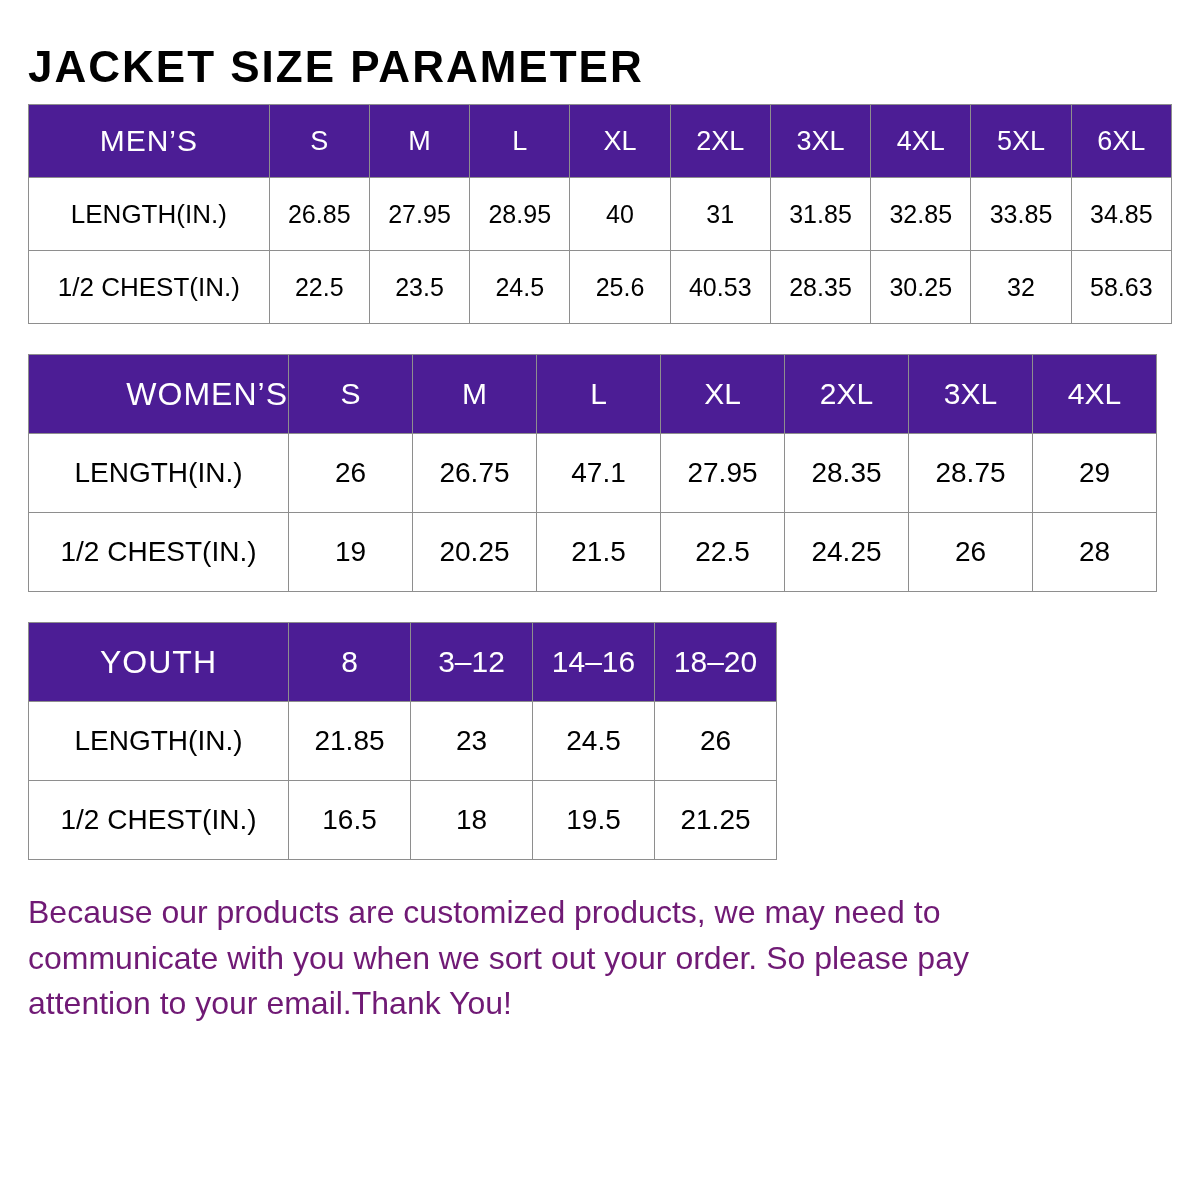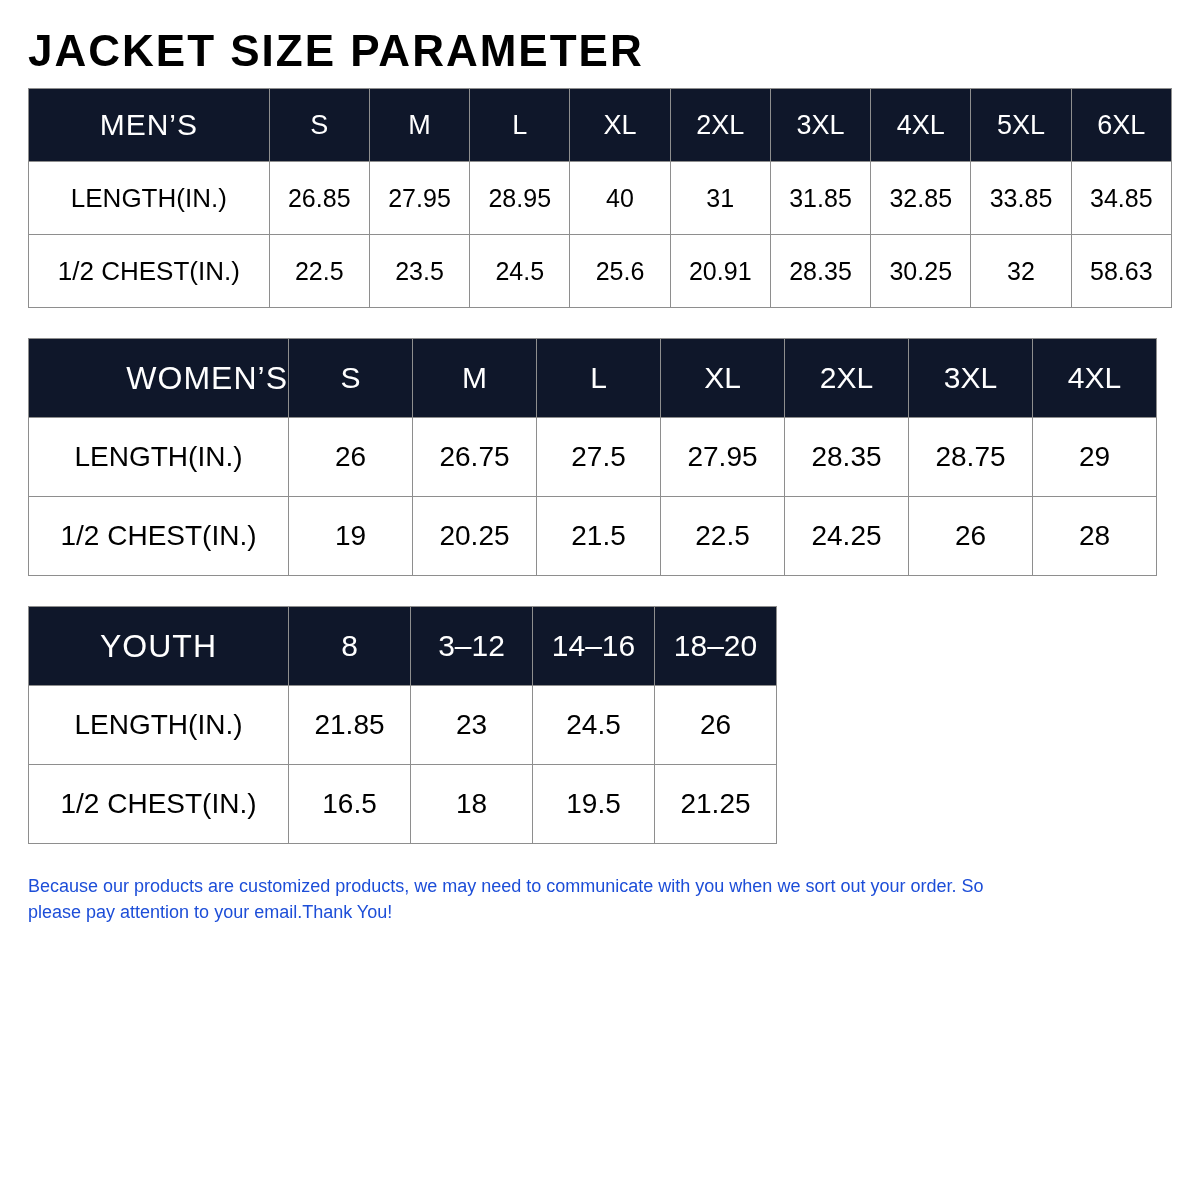--- a/index.html
+++ b/index.html
@@ -8,21 +8,21 @@
     background: #ffffff;
   }
   body {
     width: 1200px;
     height: 1200px;
     font-family: "Liberation Sans", sans-serif;
     color: #000000;
     overflow: hidden;
   }
   .page {
-    padding: 28px 28px 0 28px;
+    padding: 44px 28px 0 28px;
     box-sizing: border-box;
     width: 1068px;
     height: 1200px;
   }
   .title {
     font-size: 44px;
     font-weight: bold;
     letter-spacing: 2px;
     margin: 0 0 14px 0;
     line-height: 1.05;
@@ -40,21 +40,21 @@
     margin-bottom: 30px;
   }
   table td, table th {
     border: 1px solid #8e8e8e;
     text-align: center;
     font-weight: normal;
     padding: 0;
     vertical-align: middle;
   }
   .hdr-row td {
-    background: #0f172a;
+    background: #4c1d95;
     color: #ffffff;
   }
   
   #men-table { width: 1144px; }
   #men-table .hdr-row td { height: 72px; font-size: 27px; }
   #men-table td { height: 72px; font-size: 25px; }
   #men-table .rowlabel { font-size: 26px; }
   #men-table .hdr-row .rowlabel { font-size: 30px; letter-spacing: 1px; }
 
   
@@ -65,22 +65,22 @@
   #women-table .rowlabel { font-size: 28px; }
 
   
   #youth-table { width: 748px; }
   #youth-table .hdr-row td { height: 78px; font-size: 30px; }
   #youth-table td { height: 78px; font-size: 28px; }
   #youth-table .hdr-row .rowlabel { font-size: 32px; letter-spacing: 1px; }
   #youth-table .rowlabel { font-size: 28px; }
 
   .footer-note-1 {
-    color: #1d4ed8;
-    font-size: 18px;
+    color: #701a75;
+    font-size: 32px;
     line-height: 1.42;
     margin: 8px 0 21px 0;
   }
   .footer-note-2 {
     color: #ee1c25;
     font-size: 25px;
     line-height: 1.3;
     margin: 0;
   }
 </style>
@@ -129,21 +129,21 @@
         <td>32.85</td>
         <td>33.85</td>
         <td>34.85</td>
       </tr>
       <tr>
         <td class="rowlabel">1/2 CHEST(IN.)</td>
         <td>22.5</td>
         <td>23.5</td>
         <td>24.5</td>
         <td>25.6</td>
-        <td>20.91</td>
+        <td>40.53</td>
         <td>28.35</td>
         <td>30.25</td>
         <td>32</td>
         <td>58.63</td>
       </tr>
     </tbody>
   </table>
 
   <table id="women-table">
     <colgroup>
@@ -164,21 +164,21 @@
         <td>L</td>
         <td>XL</td>
         <td>2XL</td>
         <td>3XL</td>
         <td>4XL</td>
       </tr>
       <tr>
         <td class="rowlabel">LENGTH(IN.)</td>
         <td>26</td>
         <td>26.75</td>
-        <td>27.5</td>
+        <td>47.1</td>
         <td>27.95</td>
         <td>28.35</td>
         <td>28.75</td>
         <td>29</td>
       </tr>
       <tr>
         <td class="rowlabel">1/2 CHEST(IN.)</td>
         <td>19</td>
         <td>20.25</td>
         <td>21.5</td>

